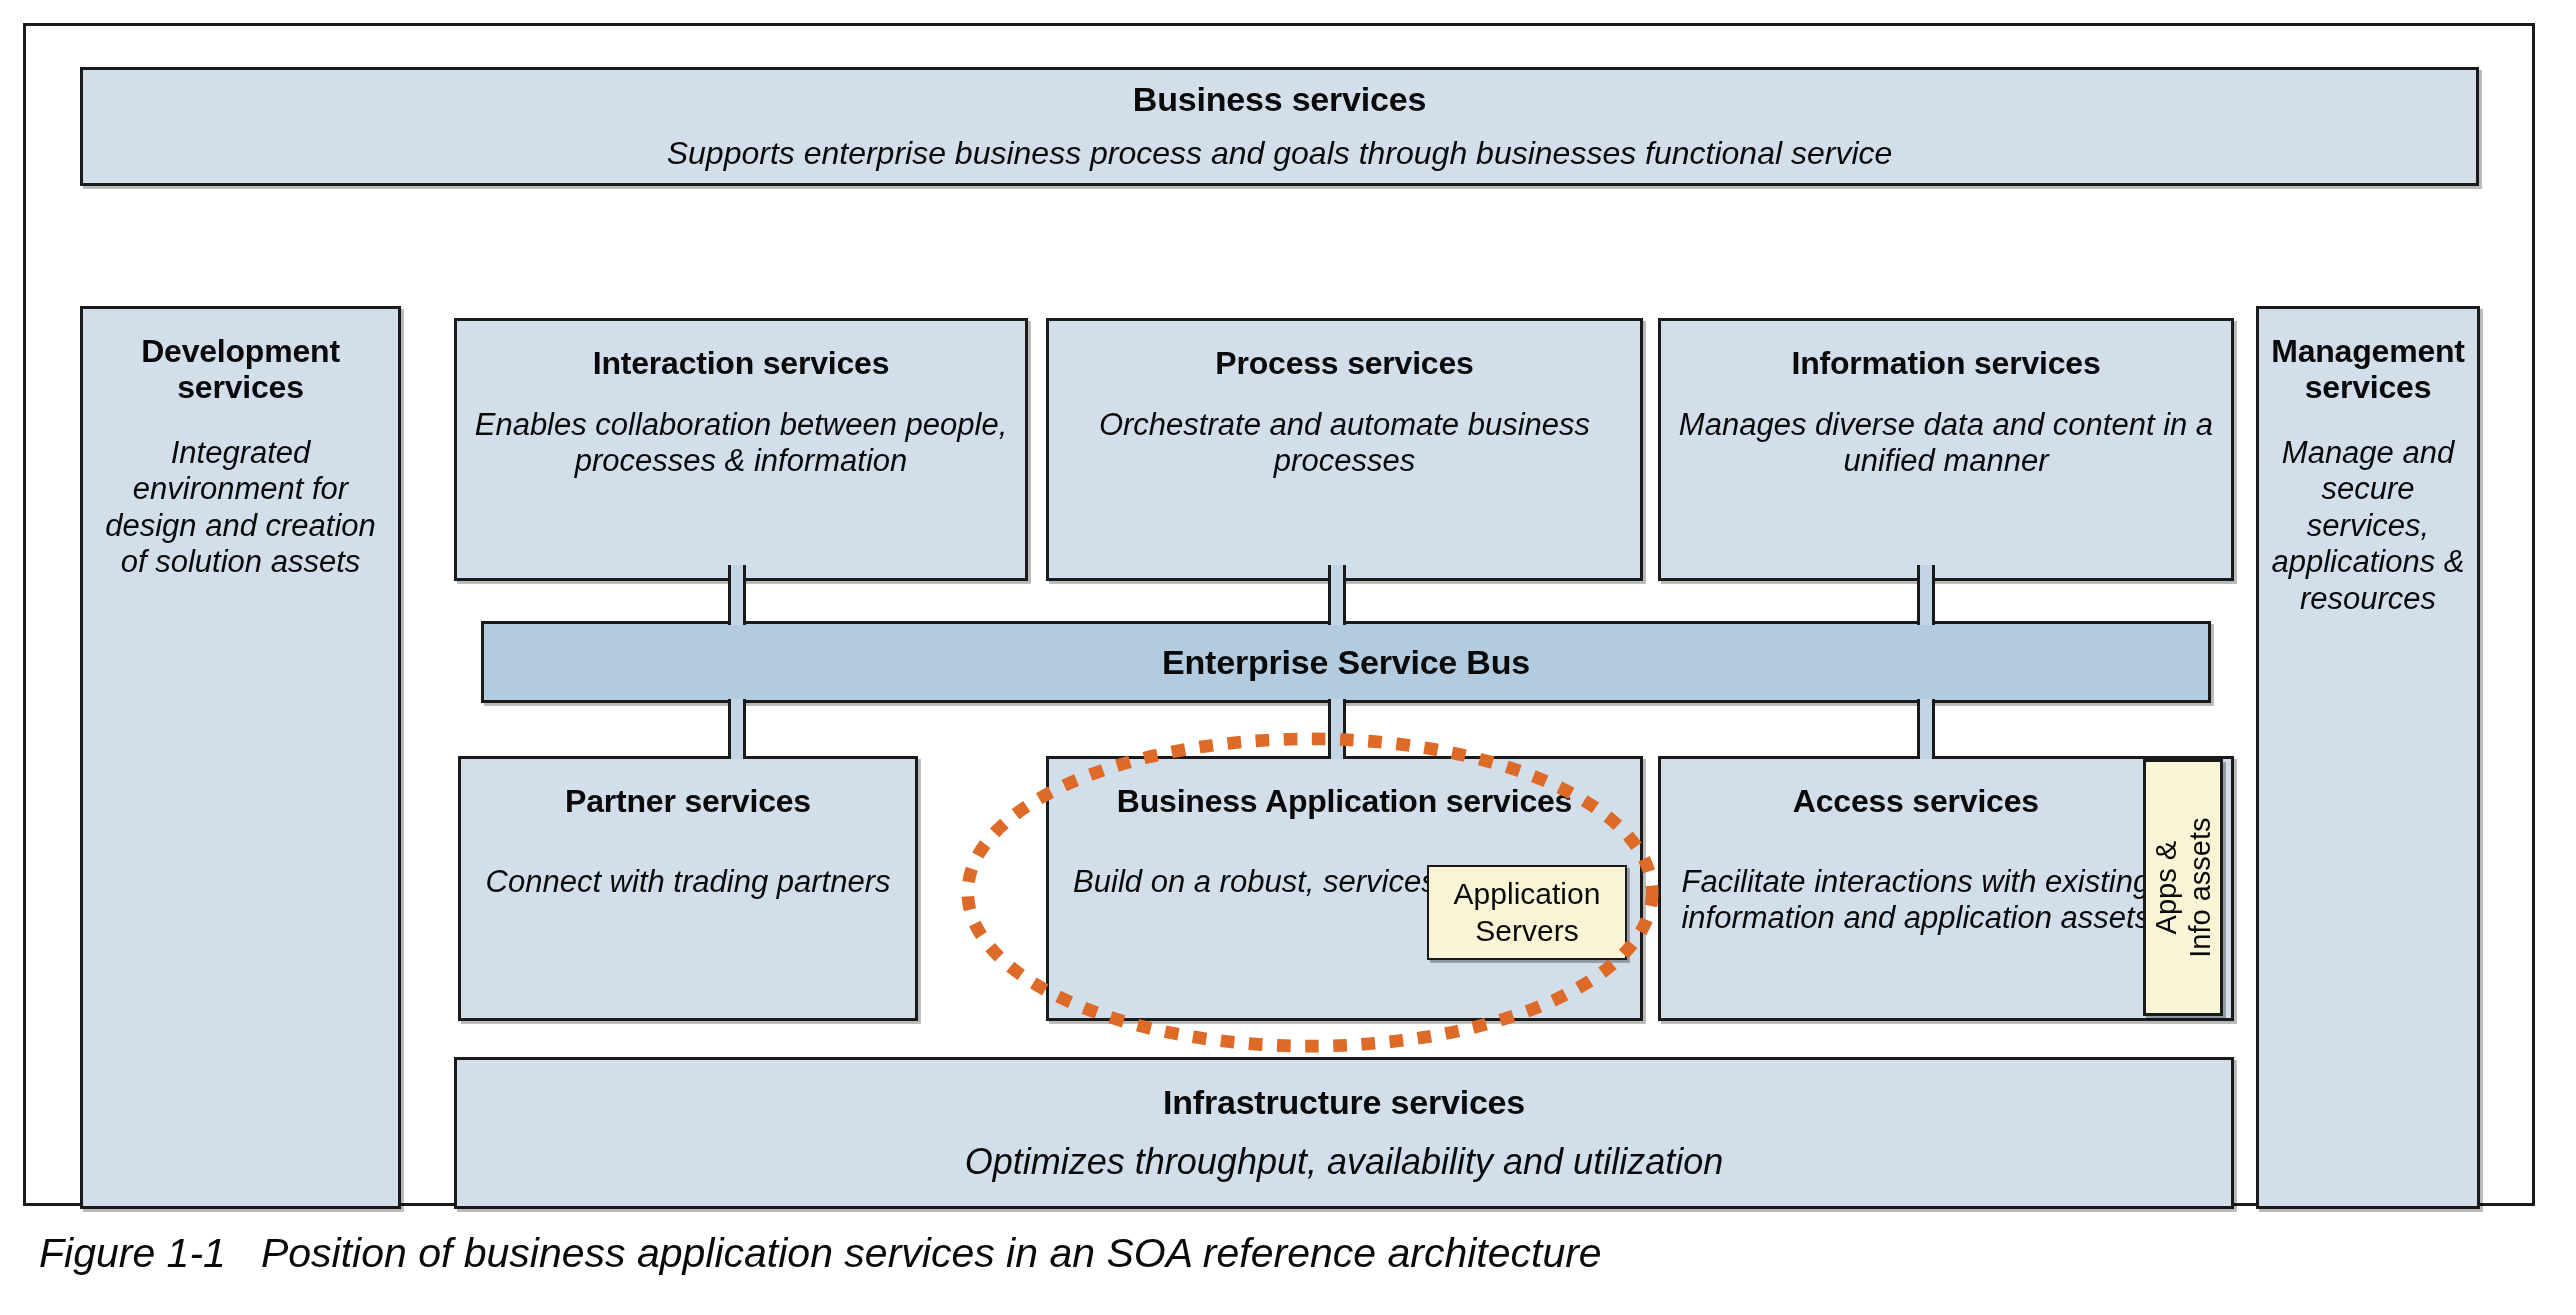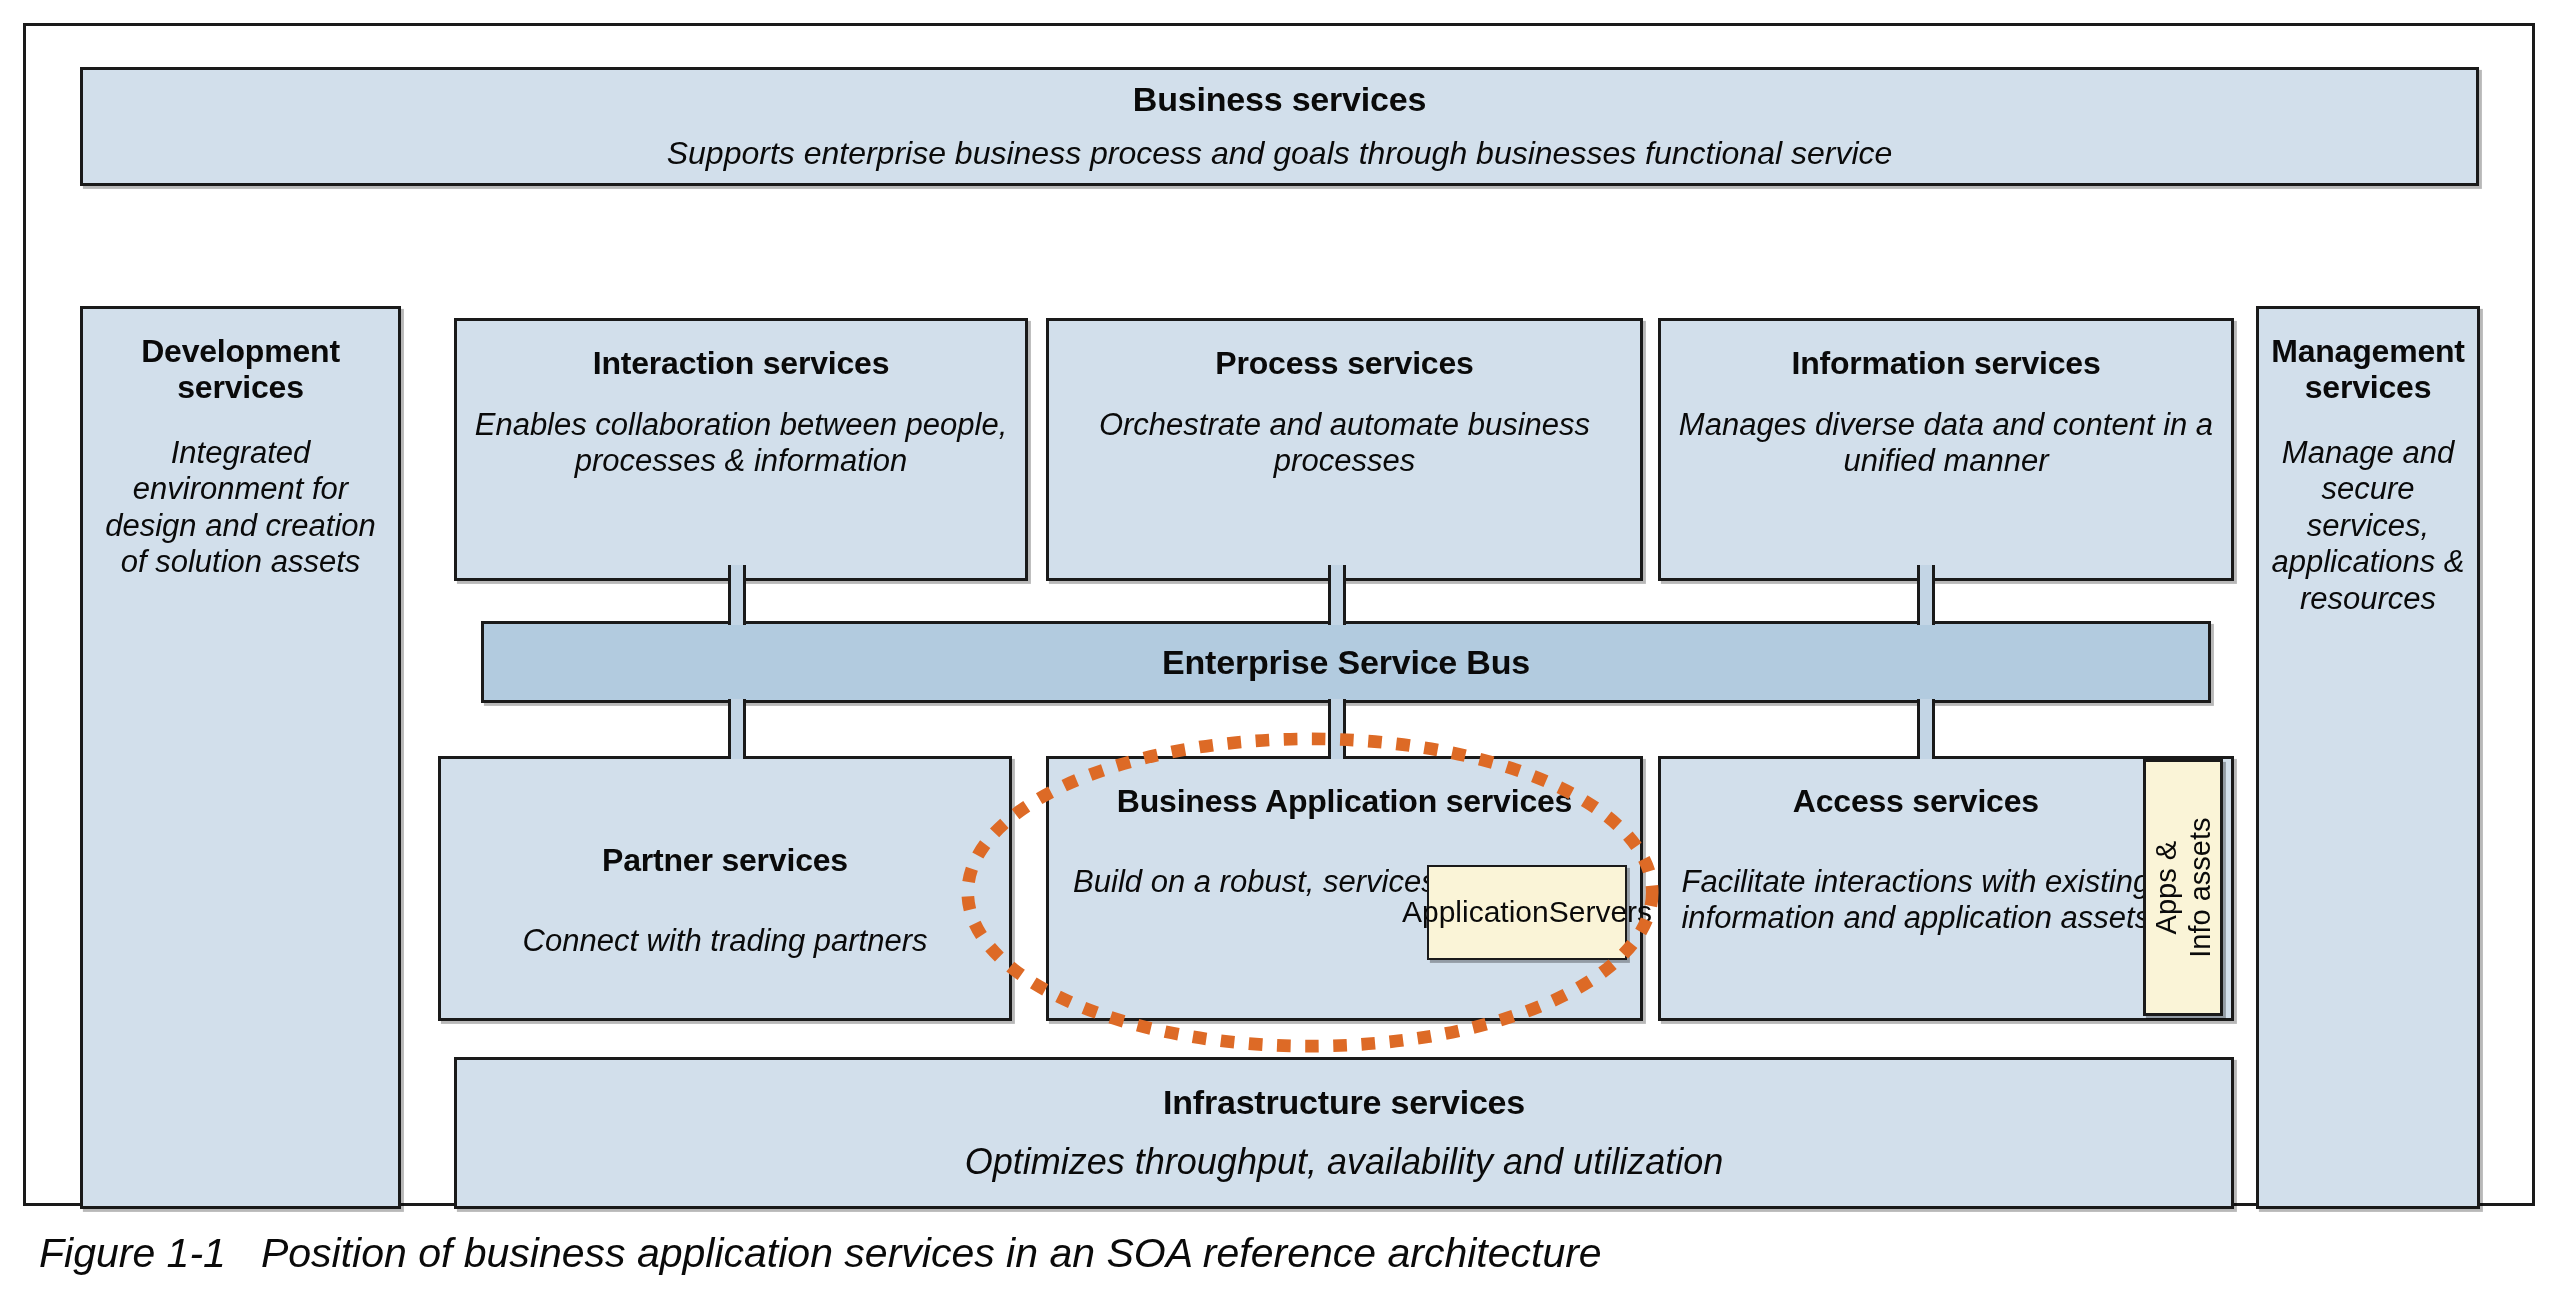--- a/index.html
+++ b/index.html
@@ -104,21 +104,21 @@
   #box-esb .svc-title { font-size: 34px; }
 
   
   .row-low {
     top: 730px;
     height: 265px;
     padding: 25px 11.7px 0 11.7px;
   }
   .row-low .svc-title { font-size: 32px; }
   .row-low .svc-desc  { font-size: 31px; margin-top: 44px; }
-  #box-partner  { left: 412px;  width: 574px; justify-content: center; }
+  #box-partner  { left: 432px;  width: 460px; }
   #box-bizapp   { left: 1020px; width: 597px; }
   #box-access   { left: 1632px; width: 576px; padding-right: 72px; }
 
   
   #box-infrastructure {
     left: 428px; top: 1031px;
     width: 1780px; height: 152px;
     justify-content: center;
   }
   #box-infrastructure .svc-title { font-size: 34px; }
@@ -127,20 +127,21 @@
   
   #box-appservers {
     position: absolute;
     left: 1401px; top: 839px;
     width: 200px; height: 95px;
     background: #faf4d7;
     border: 2.9px solid #1a1a1a;
     box-sizing: border-box;
     box-shadow: 2.9px 2.9px 0 rgba(0,0,0,0.30);
     display: flex;
+    flex-direction: column;
     align-items: center;
     justify-content: center;
     text-align: center;
     font-size: 30px;
     line-height: 1.22;
     color: #0a0a0a;
     z-index: 6;
   }
 
   

